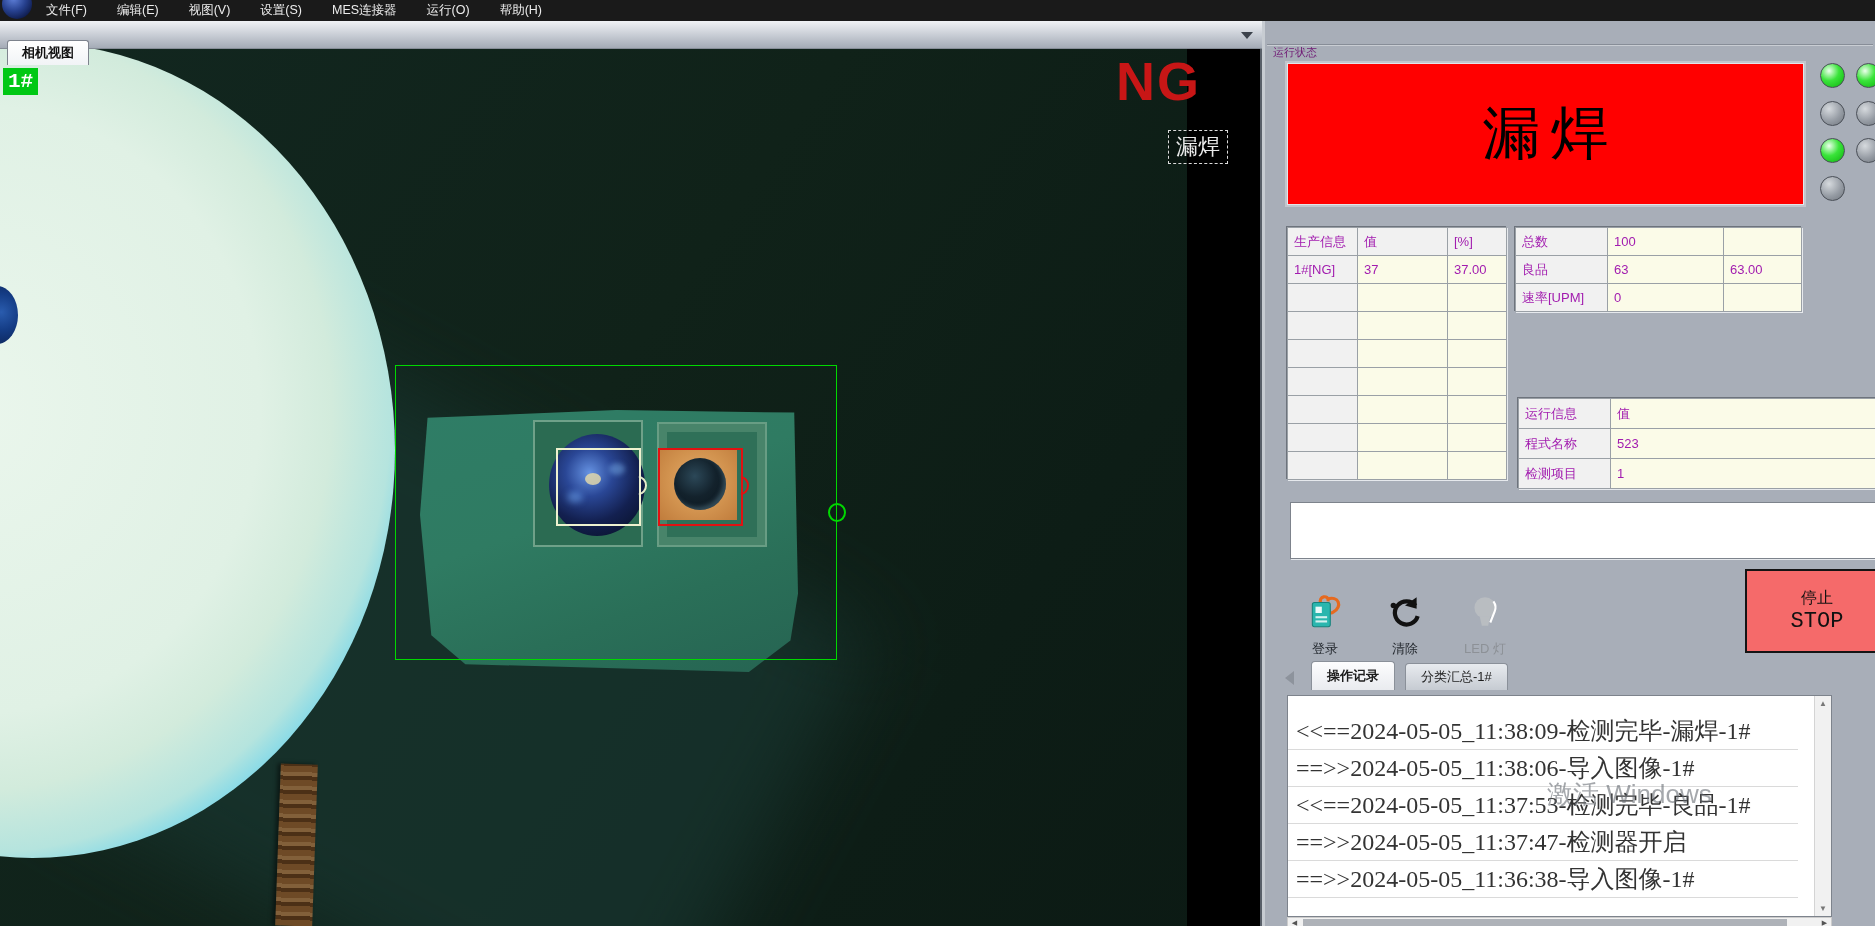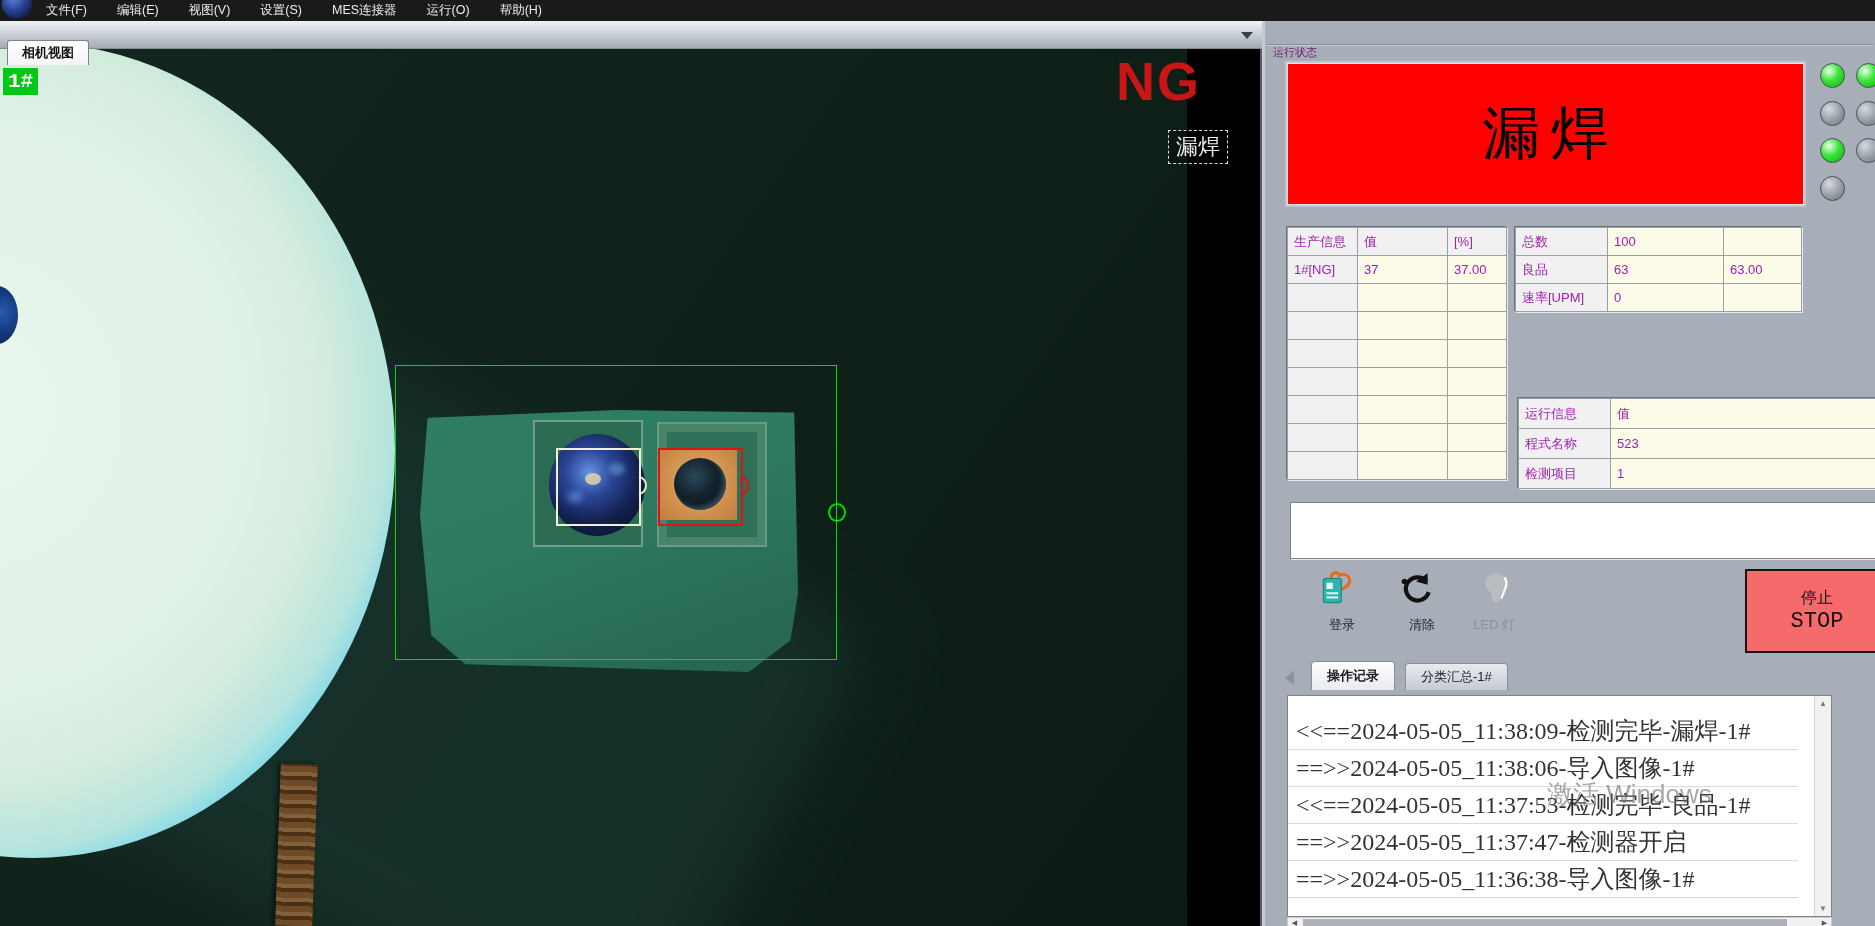--- a/index.html
+++ b/index.html
@@ -82,21 +82,21 @@
   
   table.t{position:absolute;border-collapse:collapse;table-layout:fixed;background:#fbfbe8;
     box-shadow:-1px -1px 0 #6d737c,1px 1px 0 #e6e9ed;}
   table.t td{border:1px solid #9aa0a6;font-size:13px;color:#a21caf;padding:0 4px 0 6px;
     height:27px;overflow:hidden;white-space:nowrap;}
   table.t td.h{background:#f1f1f1;}
   table.t3 td{height:29px;}
   .whitebox{position:absolute;left:25px;top:481px;width:585px;height:55px;background:#fff;
     border:1px solid #7d838c;box-shadow:1px 1px 0 #e6e9ed;}
   
-  .tool{position:absolute;top:549px;width:60px;text-align:right;cursor:default;}
+  .tool{position:absolute;top:573px;width:60px;text-align:center;cursor:default;}
   .tool .ic{display:inline-block;width:38px;height:38px;}
   .tool .lbl{display:block;margin-top:4px;font-size:13px;color:#23282e;}
   .tool.disabled .lbl{color:#8d9197;}
   .stop-btn{position:absolute;left:480px;top:548px;width:140px;height:80px;background:#f56a6a;
     border:2px solid #141414;display:flex;flex-direction:column;align-items:center;justify-content:center;color:#111;}
   .stop-btn .l1{font-size:16px;}
   .stop-btn .l2{font-size:22px;font-family:Liberation Mono, monospace;text-align:center;}
   
   .nav-left{position:absolute;left:20px;top:650px;width:0;height:0;
     border-top:7px solid transparent;border-bottom:7px solid transparent;border-right:9px solid #8d939c;}

